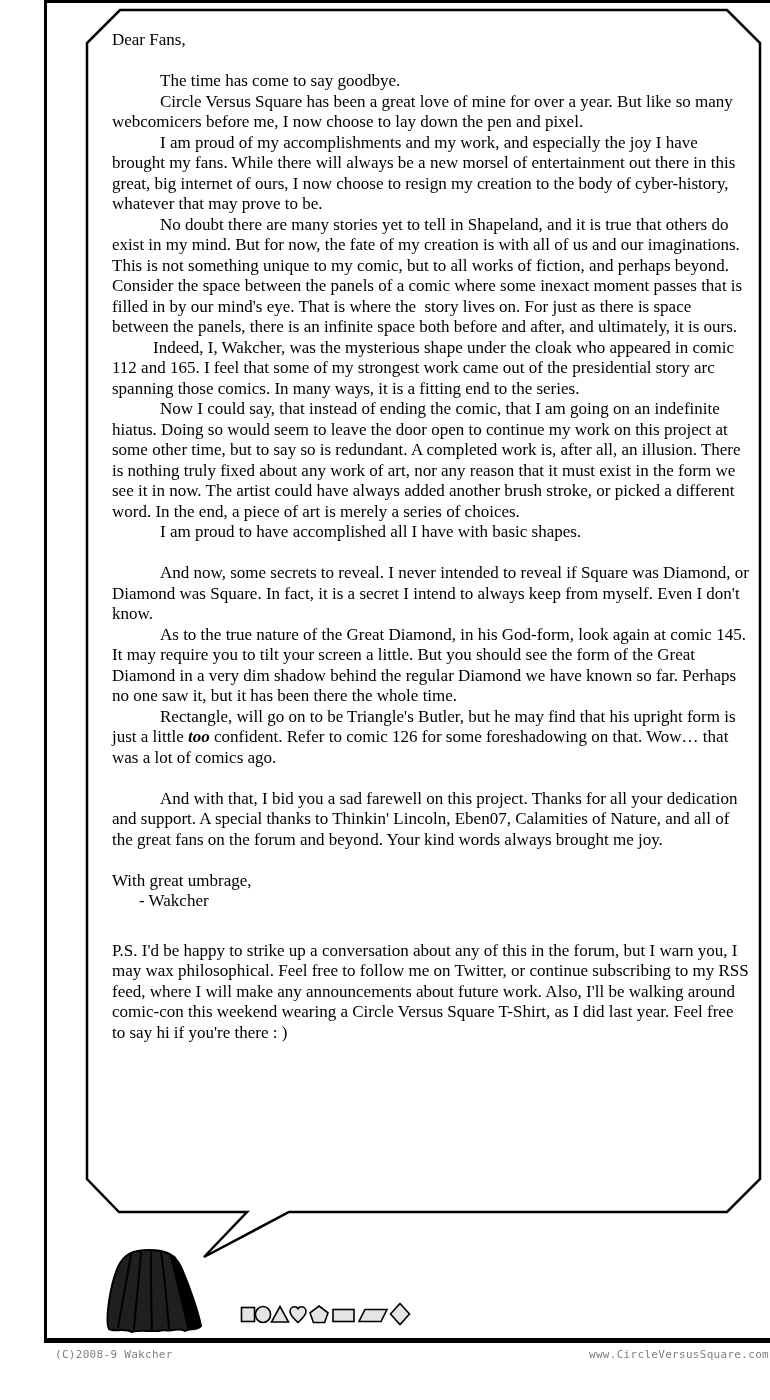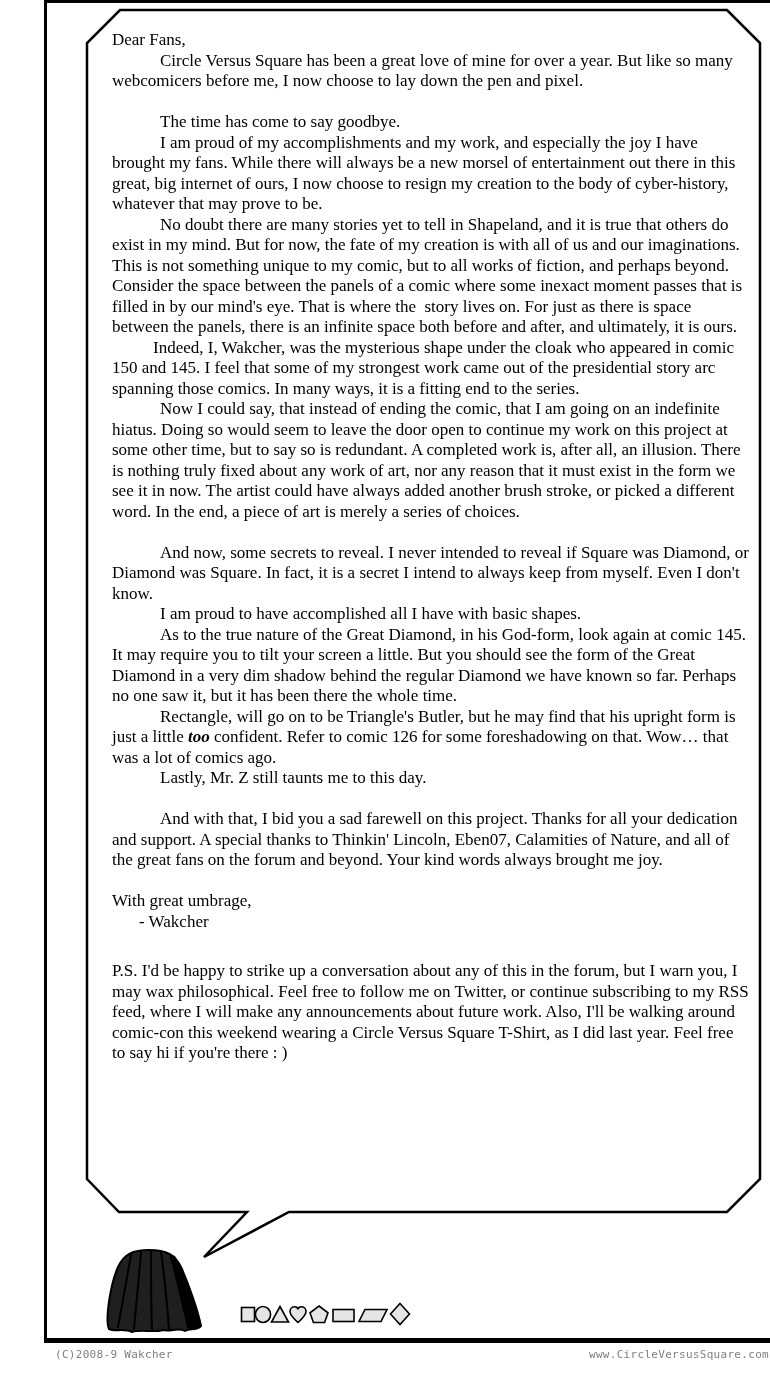--- a/index.html
+++ b/index.html
@@ -80,31 +80,30 @@
 <div id="canvas">
 
   <div class="frame"></div>
 
   <svg class="bubble-svg" viewBox="0 0 770 1343" aria-hidden="true">
     <polygon points="76,10 683,10 716,43 716,1179 683,1212 245,1212 160,1257 203,1212 75,1212 43,1179 43,43" fill="#ffffff" stroke="#000000" stroke-width="2.5" stroke-linejoin="miter"></polygon>
   </svg>
 
   <div class="letter">
     <p>Dear Fans,</p>
+    <p class="indent sp">The time has come to say goodbye.</p>
     <p class="indent">Circle Versus Square has been a great love of mine for over a year. But like so many webcomicers before me, I now choose to lay down the pen and pixel.</p>
-    <p class="indent sp">The time has come to say goodbye.</p>
     <p class="indent">I am proud of my accomplishments and my work, and especially the joy I have brought my fans. While there will always be a new morsel of entertainment out there in this great, big internet of ours, I now choose to resign my creation to the body of cyber-history, whatever that may prove to be.</p>
     <p class="indent">No doubt there are many stories yet to tell in Shapeland, and it is true that others do exist in my mind. But for now, the fate of my creation is with all of us and our imaginations. This is not something unique to my comic, but to all works of fiction, and perhaps beyond. Consider the space between the panels of a comic where some inexact moment passes that is filled in by our mind's eye. That is where the  story lives on. For just as there is space between the panels, there is an infinite space both before and after, and ultimately, it is ours.</p>
-    <p class="indent-sm">Indeed, I, Wakcher, was the mysterious shape under the cloak who appeared in comic 150 and 145. I feel that some of my strongest work came out of the presidential story arc   spanning those comics. In many ways, it is a fitting end to the series.</p>
+    <p class="indent-sm">Indeed, I, Wakcher, was the mysterious shape under the cloak who appeared in comic 112 and 165. I feel that some of my strongest work came out of the presidential story arc   spanning those comics. In many ways, it is a fitting end to the series.</p>
     <p class="indent">Now I could say, that instead of ending the comic, that I am going on an indefinite hiatus. Doing so would seem to leave the door open to continue my work on this project at some other time, but to say so is redundant. A completed work is, after all, an illusion. There is nothing truly fixed about any work of art, nor any reason that it must exist in the form we see it in now. The artist could have always added another brush stroke, or picked a different word. In the end, a piece of art is merely a series of choices.</p>
+    <p class="indent">I am proud to have accomplished all I have with basic shapes.</p>
     <p class="indent sp">And now, some secrets to reveal. I never intended to reveal if Square was Diamond, or Diamond was Square. In fact, it is a secret I intend to always keep from myself. Even I don't know.</p>
-    <p class="indent">I am proud to have accomplished all I have with basic shapes.</p>
     <p class="indent">As to the true nature of the Great Diamond, in his God-form, look again at comic 145. It may require you to tilt your screen a little. But you should see the form of the Great Diamond in a very dim shadow behind the regular Diamond we have known so far. Perhaps no one saw it, but it has been there the whole time.</p>
     <p class="indent"><span>Rectangle, will go on to be Triangle's Butler, but he may find that his upright form is just a little </span><em>too</em><span> confident. Refer to comic 126 for some foreshadowing on that. Wow… that was a lot of comics ago.</span></p>
-    <p class="indent">Lastly, Mr. Z still taunts me to this day.</p>
     <p class="indent sp">And with that, I bid you a sad farewell on this project. Thanks for all your dedication and support. A special thanks to Thinkin' Lincoln, Eben07, Calamities of Nature, and all of the great fans on the forum and beyond. Your kind words always brought me joy.</p>
     <p class="sp">With great umbrage,</p>
     <p class="sig">- Wakcher</p>
     <p class="ps">P.S. I'd be happy to strike up a conversation about any of this in the forum, but I warn you, I may wax philosophical. Feel free to follow me on Twitter, or continue subscribing to my RSS feed, where I will make any announcements about future work. Also, I'll be walking around comic-con this weekend wearing a Circle Versus Square T-Shirt, as I did last year. Feel free to say hi if you're there : )</p>
   </div>
 
   <svg class="cloak-svg" viewBox="0 0 105 92" aria-hidden="true">
     <path d="M 8,86 C 4,78 9,42 17,24 C 23,11 32,7 48,7 C 66,7 74,12 80,24 C 88,42 97,68 100,83
          C 95,88 89,85 84,88 C 77,84 70,89 62,87 C 53,90 41,86 31,89 C 23,85 14,89 8,86 Z" fill="#1f1f1f" stroke="#000000" stroke-width="2"></path>
     <path d="M 74,13 C 84,32 94,60 100,83 C 96,86 91,85 87,87 C 82,64 76,38 68,11 Z" fill="#000000"></path>

